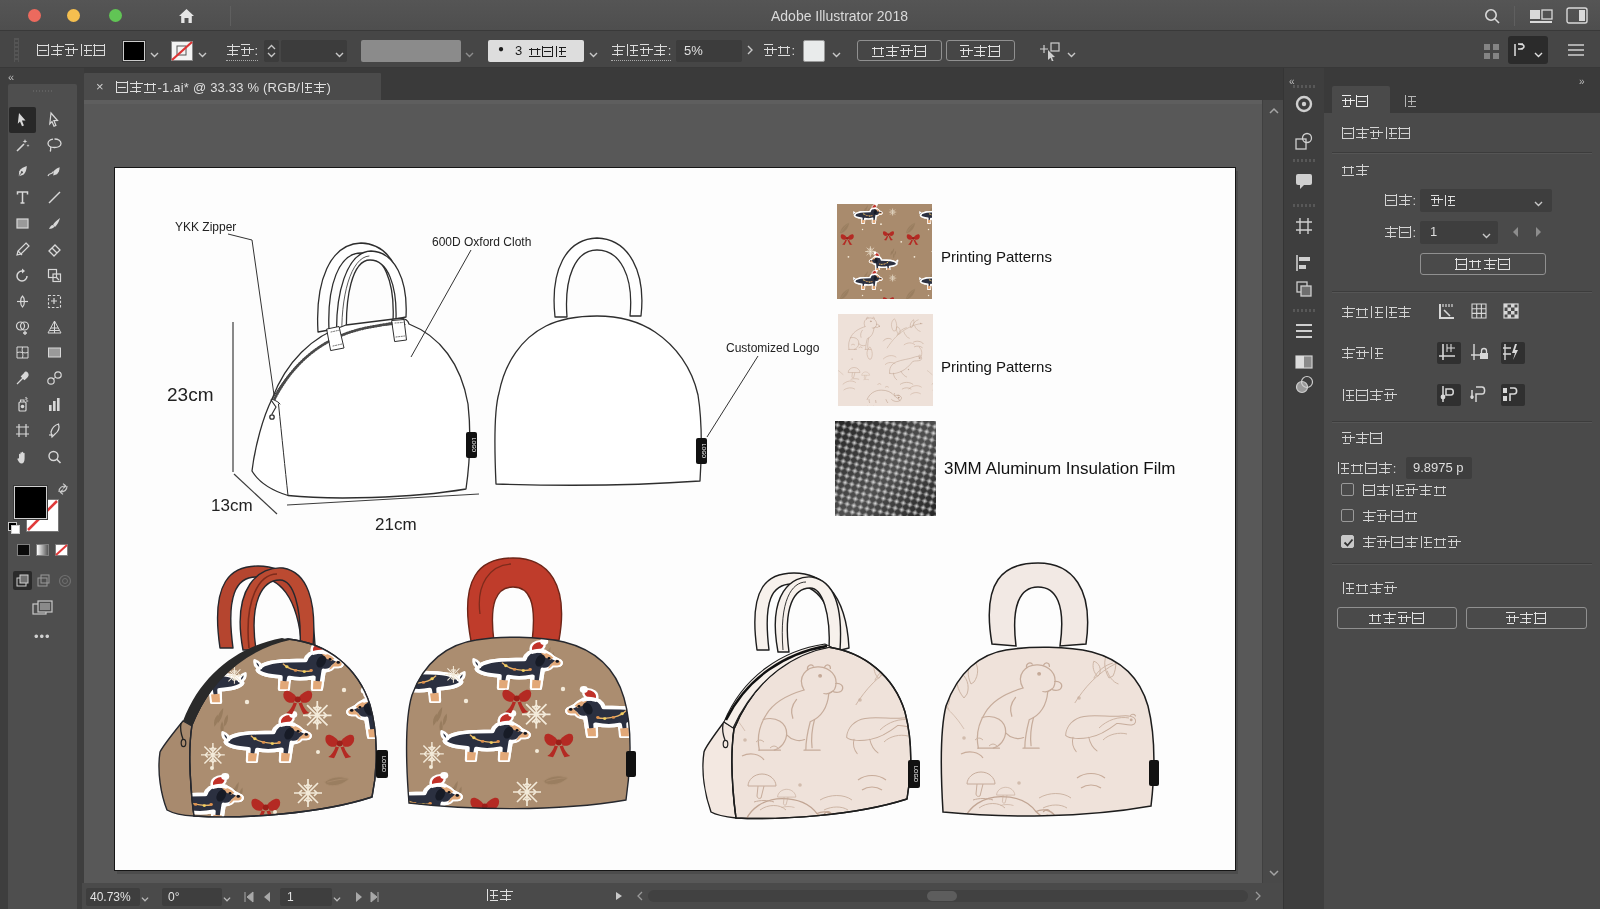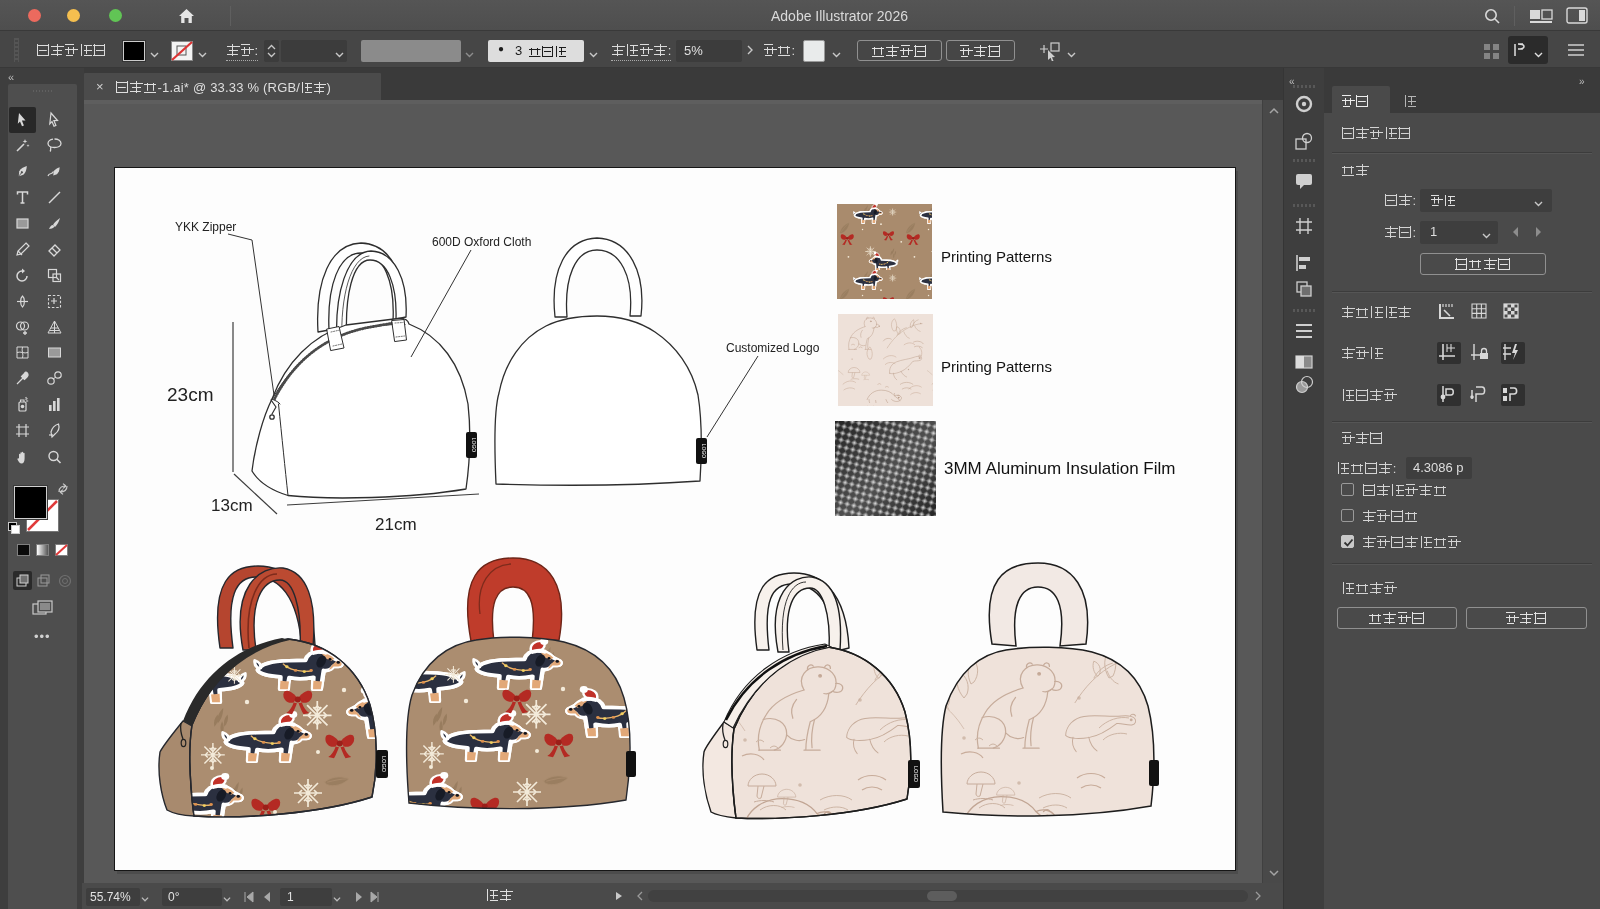--- a/index.html
+++ b/index.html
@@ -50,21 +50,21 @@
 <body>
 <div id="app">
   <div id="titlebar" class="abs">
       <div class="tl abs" style="left:28px;background:#ec6a5e"></div>
       <div class="tl abs" style="left:67px;background:#f5bf4f"></div>
       <div class="tl abs" style="left:109px;background:#61c555"></div>
       <svg class="abs" style="left:177px;top:7px" width="19" height="18">
         <path d="M9.5 2 L17 9 L14.8 9 L14.8 16 L11.5 16 L11.5 11 L7.5 11 L7.5 16 L4.2 16 L4.2 9 L2 9 Z" fill="#e6e6e6"></path>
       </svg>
       <div class="abs" style="left:230px;top:6px;width:1px;height:20px;background:#5f5f5f"></div>
-      <div class="abs" style="left:771px;top:8px;color:#dadada;font-size:14px">Adobe Illustrator 2026</div>
+      <div class="abs" style="left:771px;top:8px;color:#dadada;font-size:14px">Adobe Illustrator 2018</div>
       <svg class="abs" style="left:1483px;top:7px" width="18" height="18">
         <circle cx="8" cy="8" r="5.2" fill="none" stroke="#d9d9d9" stroke-width="1.6"></circle>
         <path d="M12 12 L16 16" stroke="#d9d9d9" stroke-width="1.6"></path>
       </svg>
       <div class="abs" style="left:1514px;top:6px;width:1px;height:20px;background:#5f5f5f"></div>
       <svg class="abs" style="left:1530px;top:8px" width="23" height="16">
         <rect x="0" y="2" width="10" height="9" fill="#d9d9d9"></rect>
         <rect x="12" y="2" width="10" height="9" fill="none" stroke="#d9d9d9" stroke-width="1.3"></rect>
         <rect x="0" y="13" width="22" height="2" fill="#d9d9d9"></rect>
       </svg>
@@ -804,40 +804,40 @@
           </svg></div>
         <div class="picon on" style="left:177px;top:271px"><svg width="20" height="20" viewBox="0 0 20 20">
             <rect x="2" y="4" width="4" height="5" fill="#d8d8d8"></rect>
             <rect x="2" y="12" width="4" height="5" fill="#d8d8d8"></rect>
             <path d="M9 4 L13 4 C16.5 4 16.5 10 13 10 L9 10 L9 17" stroke="#d8d8d8" stroke-width="1.6" fill="none"></path>
           </svg></div>
         <div class="sep" style="top:308px"></div>
         <div class="abs" style="left:17px;top:318px"><i class="hz hc" style="width:13px;height:13px"></i><i class="hz hb" style="width:13px;height:13px"></i><i class="hz ha" style="width:13px;height:13px"></i></div>
         <div class="abs" style="left:12px;top:348px"><i class="hz hd" style="width:13px;height:13px"></i><i class="hz he" style="width:13px;height:13px"></i><i class="hz ha" style="width:13px;height:13px"></i><i class="hz hb" style="width:13px;height:13px"></i><span>:</span></div>
         <div class="pbox" style="left:82px;top:344px;width:66px;height:22px">
-          <span style="position:absolute;left:7px;top:3px;font-size:13px">4.3086 p</span>
+          <span style="position:absolute;left:7px;top:3px;font-size:13px">9.8975 p</span>
         </div>
         <div class="chk" style="left:17px;top:370px"></div>
         <div class="abs" style="left:38px;top:370px"><i class="hz ha" style="width:13px;height:13px"></i><i class="hz hb" style="width:13px;height:13px"></i><i class="hz hd" style="width:13px;height:13px"></i><i class="hz hc" style="width:13px;height:13px"></i><i class="hz hb" style="width:13px;height:13px"></i><i class="hz he" style="width:13px;height:13px"></i></div>
         <div class="chk" style="left:17px;top:396px"></div>
         <div class="abs" style="left:38px;top:396px"><i class="hz hb" style="width:13px;height:13px"></i><i class="hz hc" style="width:13px;height:13px"></i><i class="hz ha" style="width:13px;height:13px"></i><i class="hz he" style="width:13px;height:13px"></i></div>
         <div class="chk" style="left:17px;top:422px;background:#c9c9c9;border-color:#c9c9c9"></div>
         <svg class="abs" style="left:18px;top:423px" width="13" height="13">
           <path d="M2.5 6.5 L5.5 9.5 L10.5 3.5" fill="none" stroke="#333" stroke-width="1.8"></path>
         </svg>
         <div class="abs" style="left:38px;top:422px"><i class="hz hb" style="width:13px;height:13px"></i><i class="hz hc" style="width:13px;height:13px"></i><i class="hz ha" style="width:13px;height:13px"></i><i class="hz hb" style="width:13px;height:13px"></i><i class="hz hd" style="width:13px;height:13px"></i><i class="hz he" style="width:13px;height:13px"></i><i class="hz hc" style="width:13px;height:13px"></i></div>
         <div class="sep" style="top:450px"></div>
         <div class="abs" style="left:17px;top:468px"><i class="hz hd" style="width:13px;height:13px"></i><i class="hz he" style="width:13px;height:13px"></i><i class="hz hb" style="width:13px;height:13px"></i><i class="hz hc" style="width:13px;height:13px"></i></div>
         <div class="cbtn" style="left:13px;top:494px;width:120px;height:22px;padding-top:3px;font-size:13px"><i class="hz he" style="width:13px;height:13px"></i><i class="hz hb" style="width:13px;height:13px"></i><i class="hz hc" style="width:13px;height:13px"></i><i class="hz ha" style="width:13px;height:13px"></i></div>
         <div class="cbtn" style="left:142px;top:494px;width:121px;height:22px;padding-top:3px;font-size:13px"><i class="hz hc" style="width:13px;height:13px"></i><i class="hz hb" style="width:13px;height:13px"></i><i class="hz ha" style="width:13px;height:13px"></i></div>
       </div>
     </div>
   <div id="statusbar" class="abs">
       <div class="cbox" style="left:4px;top:5px;width:54px;height:18px;background:#3e3e3e">
-        <span style="position:absolute;left:4px;top:2px;font-size:12px;color:#e2e2e2">55.74%</span>
+        <span style="position:absolute;left:4px;top:2px;font-size:12px;color:#e2e2e2">40.73%</span>
       </div>
       <div class="abs" style="left:58px;top:9px"><svg width="10" height="8" viewBox="0 0 11 9">
           <path d="M2 3 L5.5 6.5 L9 3" fill="none" stroke="#bbb" stroke-width="1.4"></path>
         </svg></div>
       <div class="cbox" style="left:80px;top:5px;width:60px;height:18px;background:#3e3e3e">
         <span style="position:absolute;left:6px;top:2px;font-size:12px;color:#e2e2e2">0°</span>
       </div>
       <div class="abs" style="left:140px;top:9px"><svg width="10" height="8" viewBox="0 0 11 9">
           <path d="M2 3 L5.5 6.5 L9 3" fill="none" stroke="#bbb" stroke-width="1.4"></path>
         </svg></div>

